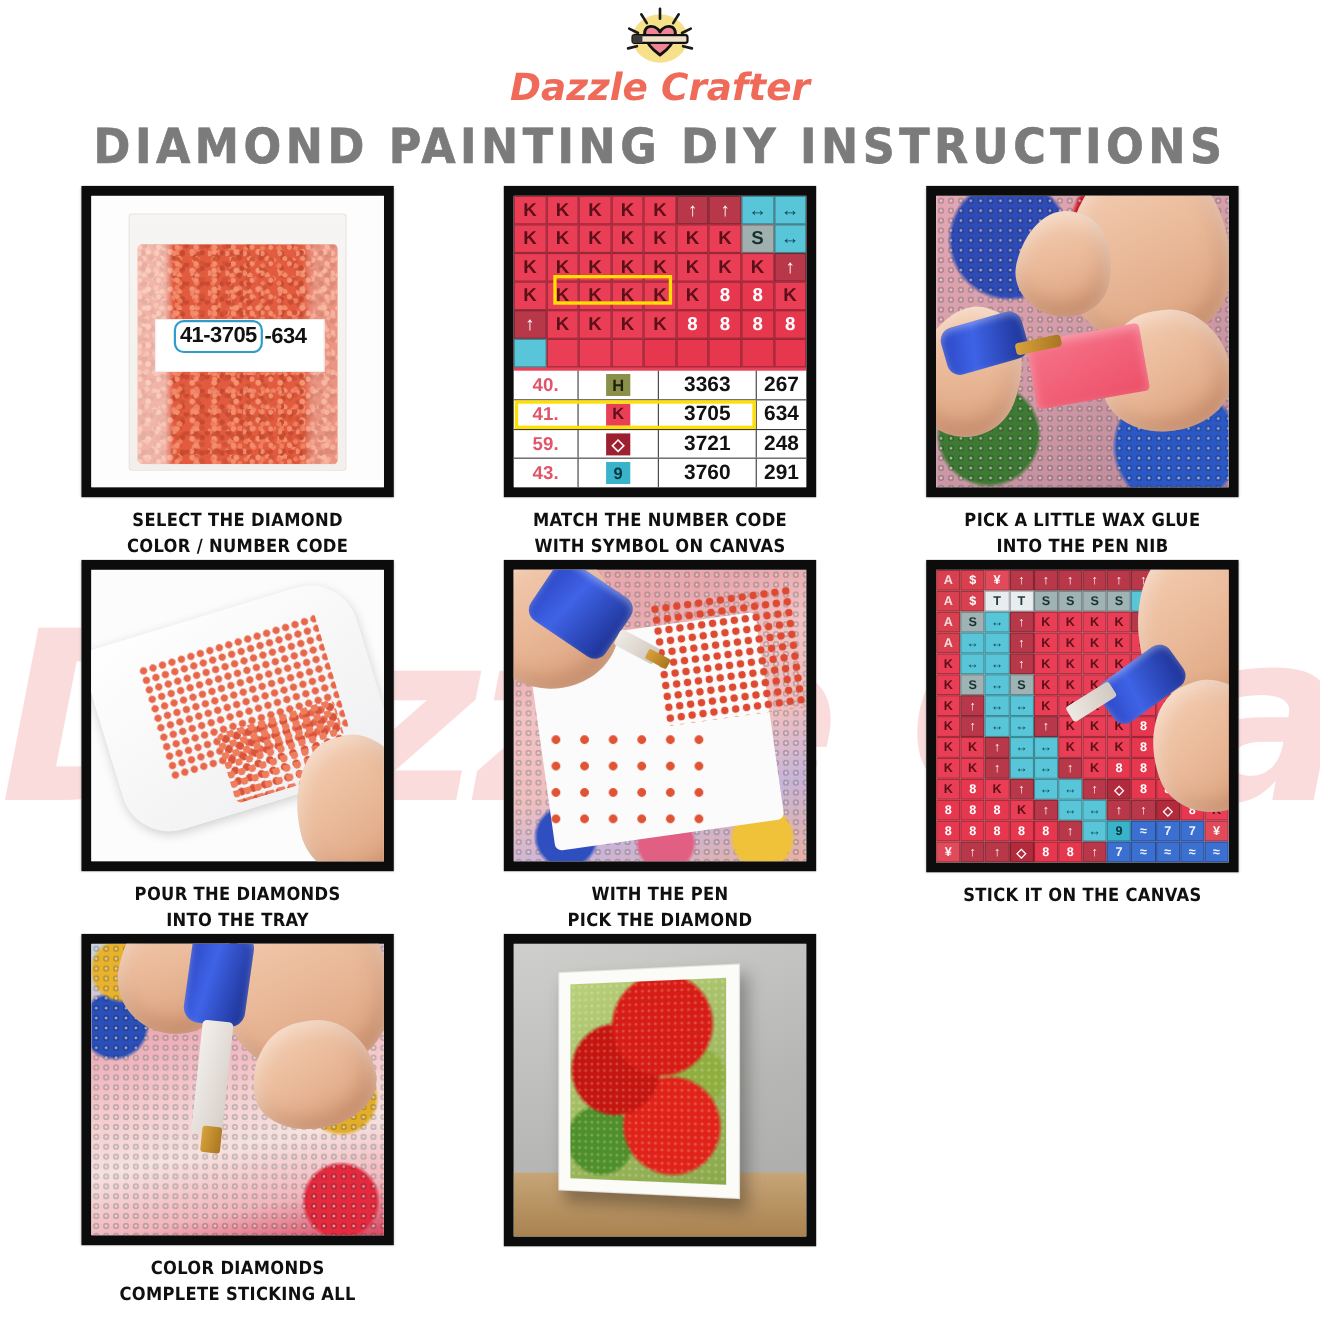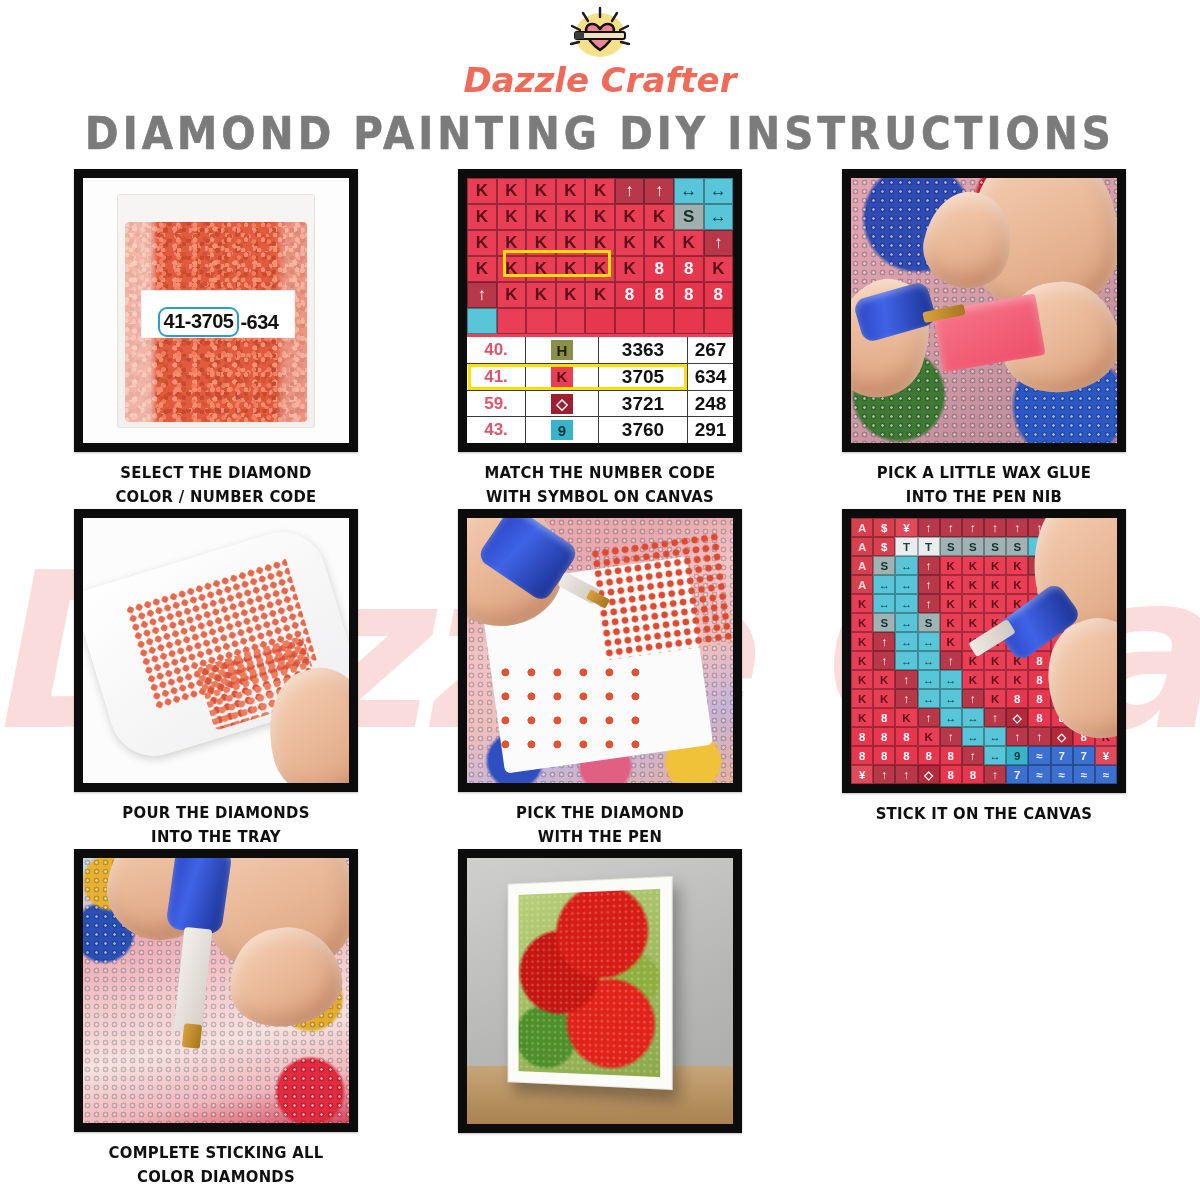--- a/index.html
+++ b/index.html
@@ -109,21 +109,21 @@
     opacity:.97;
   }
   .bag-grains:after{
     content:"";position:absolute;inset:0;
     background:
       linear-gradient(90deg,rgba(255,255,255,.55) 0 14%,transparent 18% 82%,rgba(255,255,255,.35) 88% 100%);
   }
   .bag-label{
     position:absolute;left:58px;top:112px;width:152px;height:46px;
     background:#fff;border:1px solid #eee;
-    display:flex;align-items:flex-end;justify-content:center;
+    display:flex;align-items:flex-start;justify-content:center;
   }
   .code-wrap{display:flex;align-items:center;font-family:"Liberation Sans",sans-serif;
     font-weight:700;font-size:20px;color:#111;letter-spacing:-0.5px;}
   .code-hi{
     border:2.5px solid #2e9ccc;border-radius:9px;
     padding:1px 4px 2px 4px;margin-right:1px;
   }
 
   
   .chart-top{position:absolute;left:0;top:0;right:0;height:160px;overflow:hidden;background:#e8415a;}
@@ -473,22 +473,22 @@
         <div class="t5-sheet"></div>
         <div class="t5-rows"></div>
         <div class="t5-loose"></div>
         <div class="hand" style="left:-26px;top:-22px;width:120px;height:130px;transform:rotate(-6deg);"></div>
         <div class="pen-body" style="left:20px;top:4px;width:82px;height:64px;transform:rotate(34deg);"></div>
         <div class="pen-tip" style="left:92px;top:62px;width:40px;height:16px;transform:rotate(28deg);border-radius:3px;"></div>
         <div class="pen-gold" style="left:120px;top:76px;width:22px;height:10px;transform:rotate(28deg);border-radius:2px;"></div>
       </div>
     </div>
     <div class="caption">
+      <div>WITH THE PEN</div>
       <div>PICK THE DIAMOND</div>
-      <div>WITH THE PEN</div>
     </div>
   </div>
 
   <div class="cell">
     <div class="frame">
       <div class="art">
         <div class="g6" id="grid6">
             <div class="g6row">
               <div class="g6c" style="background: rgb(216, 64, 79); color: rgb(242, 222, 222);">A</div>
               <div class="g6c" style="background: rgb(216, 64, 79); color: rgb(255, 255, 255);">$</div>
@@ -713,22 +713,22 @@
         <div class="hand" style="left:122px;top:-46px;width:150px;height:164px;"></div>
         <div class="hand" style="left:26px;top:-40px;width:104px;height:122px;transform:rotate(10deg);"></div>
         <div class="hand" style="left:146px;top:70px;width:112px;height:98px;transform:rotate(-10deg);"></div>
         <div class="pen-body" style="left:88px;top:-12px;width:56px;height:86px;transform:rotate(8deg);border-radius:14px;"></div>
         <div class="pen-tip" style="left:96px;top:70px;width:28px;height:104px;transform:rotate(6deg);border-radius:4px;
              background:linear-gradient(100deg,#f3f0ec,#d6cfc7);"></div>
         <div class="pen-gold" style="left:100px;top:166px;width:18px;height:24px;transform:rotate(6deg);border-radius:3px;"></div>
       </div>
     </div>
     <div class="caption">
+      <div>COLOR DIAMONDS</div>
       <div>COMPLETE  STICKING ALL</div>
-      <div>COLOR DIAMONDS</div>
     </div>
   </div>
 
 
   <div class="cell">
     <div class="frame">
       <div class="art">
         <div class="wall"></div>
         <div class="desk"></div>
         <div class="pic-frame">

